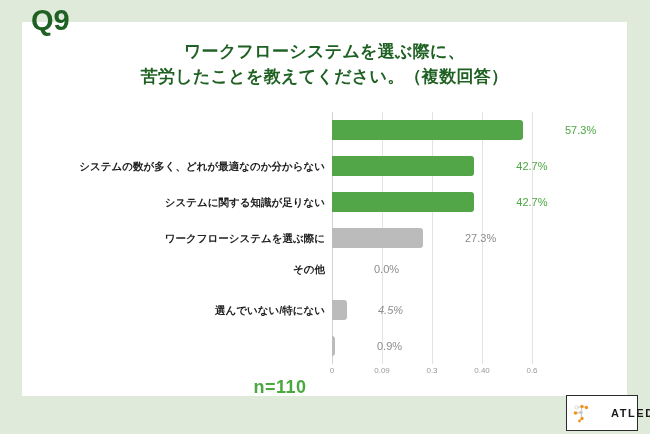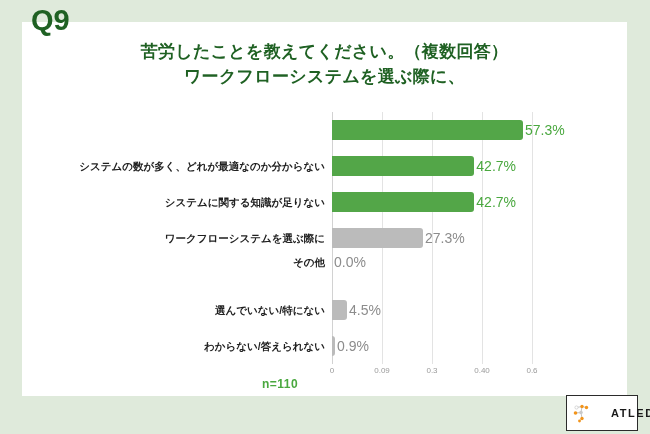--- a/index.html
+++ b/index.html
@@ -95,24 +95,25 @@
     height: 20px;
     border-radius: 0 3px 3px 0;
   }
   .bar.green { background: #53a648; }
   .bar.gray  { background: #bbbbbb; }
   .val {
     position: absolute;
     top: 8px;
     height: 20px;
     line-height: 20px;
-    font-size: 14px;
+    font-size: 11px;
     font-weight: normal;
     white-space: nowrap;
     padding-left: 2px;
+    margin-left: 40px;
   }
   .val.green { color: #4aa83f; }
   .val.gray  { color: #8c8c8c; }
   .cat {
     position: absolute;
     right: 100%;
     top: 8px;
     height: 20px;
     line-height: 20px;
     margin-right: 7px;
@@ -138,21 +139,21 @@
     transform: translateX(-50%);
     white-space: nowrap;
   }
   
   #n-value {
     position: absolute;
     left: 215px;
     top: 377px;
     width: 130px;
     text-align: center;
-    font-size: 12px;
+    font-size: 18px;
     font-weight: bold;
     color: #4aa83f;
     letter-spacing: 0.5px;
   }
   
   #logo-box {
     position: absolute;
     left: 566px;
     top: 395px;
     width: 72px;
@@ -182,22 +183,22 @@
 </head>
 <body>
 
 <div id="slide">
 
   <div id="card"></div>
 
   <div id="q-label">Q9</div>
 
   <div id="chart-title">
+    <span class="line">ワークフローシステムを選ぶ際に、</span>
     <span class="line">苦労したことを教えてください。（複数回答）</span>
-    <span class="line">ワークフローシステムを選ぶ際に、</span>
   </div>
 
   <div id="plot">
     <div id="gridlines">
         <div class="gridline axis0" style="left: 0px;"></div>
         <div class="gridline" style="left: 50px;"></div>
         <div class="gridline" style="left: 100px;"></div>
         <div class="gridline" style="left: 150px;"></div>
         <div class="gridline" style="left: 200px;"></div>
       </div>
@@ -214,31 +215,30 @@
         <div class="row" style="top: 72px;">
           <div class="cat">システムに関する知識が足りない</div>
           <div class="bar green" style="width: 142.333px;"></div>
           <div class="val green" style="left: 142.333px;">42.7%</div>
         </div>
         <div class="row" style="top: 108px;">
           <div class="cat">ワークフローシステムを選ぶ際に</div>
           <div class="bar gray" style="width: 91px;"></div>
           <div class="val gray" style="left: 91px;">27.3%</div>
         </div>
-        <div class="row" style="top: 132px;">
+        <div class="row" style="top: 139px;">
           <div class="cat">その他</div>
           <div class="val gray" style="left: 0px; text-align: center;">0.0%</div>
         </div>
         <div class="row" style="top: 180px;">
           <div class="cat">選んでいない/特にない</div>
           <div class="bar gray" style="width: 15px;"></div>
-          <div class="val gray" style="left: 15px;">4.5%</div>
+          <div class="val gray" style="left: 4px; font-style: italic;">4.5%</div>
         </div>
         <div class="row" style="top: 216px;">
-          <div class="cat">わからない/答えられない</div>
           <div class="bar gray" style="width: 3px;"></div>
           <div class="val gray" style="left: 3px;">0.9%</div>
         </div>
       </div>
   </div>
 
   <div id="xaxis">
       <div class="tick" style="left: 0px;">0</div>
       <div class="tick" style="left: 50px;">0.09</div>
       <div class="tick" style="left: 100px;">0.3</div>

